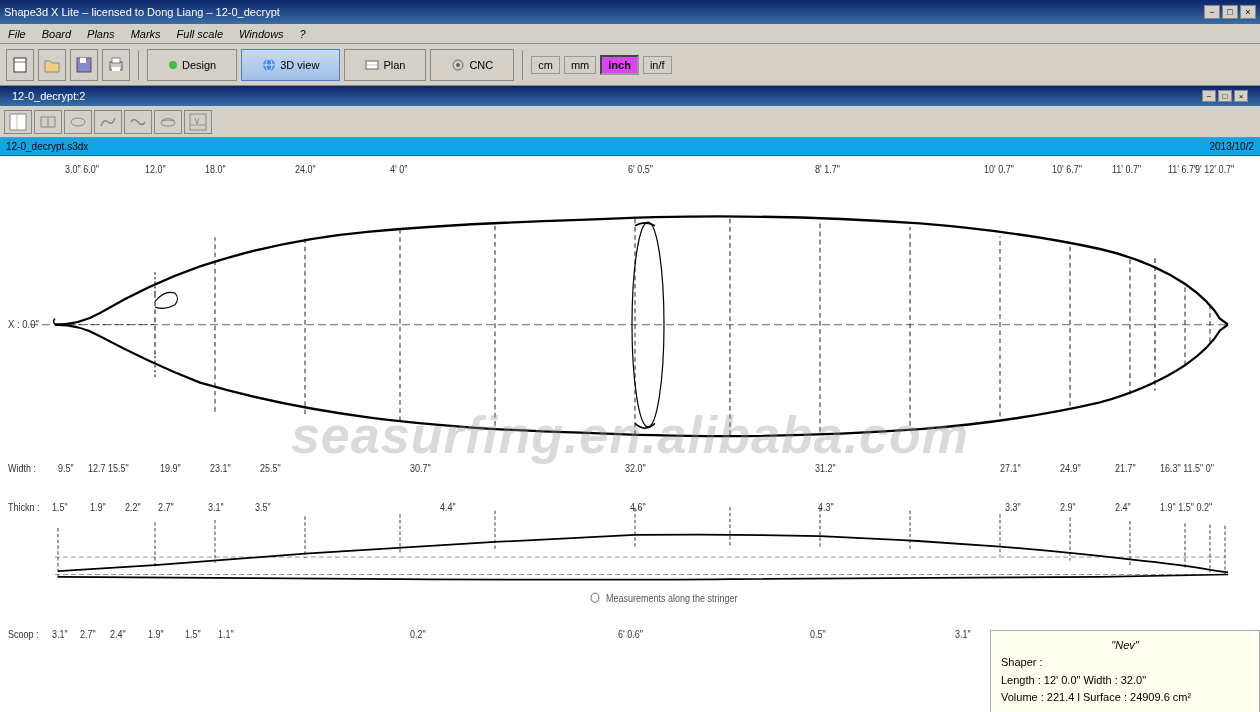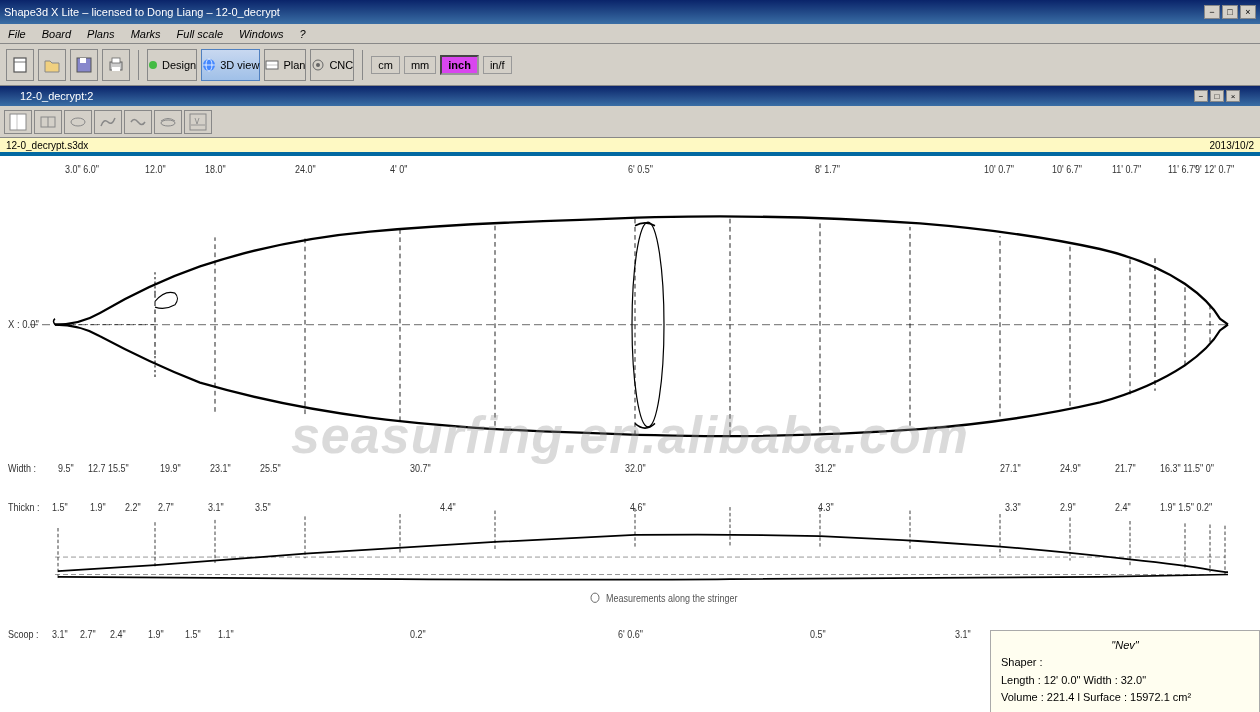--- a/index.html
+++ b/index.html
@@ -43,21 +43,21 @@
       display: flex;
       align-items: center;
       padding: 0 6px;
       gap: 4px;
       border-bottom: 1px solid #888;
     }
     .toolbar-btn {
       background: #d4d0c8;
       border: 1px solid #888;
       height: 32px;
-      padding: 0 0;
+      padding: 0 20px;
       display: flex;
       align-items: center;
       gap: 4px;
       cursor: pointer;
       font-size: 11px;
     }
     .toolbar-btn.active {
       background: linear-gradient(to bottom, #c8d8f0, #a0c0e8);
       border: 1px solid #5080c0;
     }
@@ -72,21 +72,21 @@
     .unit-btn.active { background: #d946ef; border: 2px inset #999; font-weight: bold; }
 
     
     #doc-tab {
       background: linear-gradient(to bottom, #0a246a, #3a6ea5);
       color: white;
       height: 20px;
       display: flex;
       align-items: center;
       justify-content: space-between;
-      padding: 0 20px;
+      padding: 0 12px;
       font-size: 11px;
     }
     #doc-tab-buttons { display: flex; gap: 2px; }
     #doc-tab-buttons span {
       width: 14px; height: 12px; background: #d4d0c8; border: 1px solid #888;
       display: flex; align-items: center; justify-content: center; font-size: 8px; color: black; cursor: pointer;
     }
 
     
     #sub-toolbar {
@@ -106,28 +106,28 @@
       cursor: pointer; font-size: 10px;
     }
 
     
     #canvas-area {
       background: white;
       position: relative;
       overflow: hidden;
     }
     #canvas-header {
-      background: #fef9c3;
+      background: #0ea5e9;
       height: 18px;
       display: flex;
       align-items: center;
       justify-content: space-between;
       padding: 0 6px;
       font-size: 10px;
-      border-bottom: 4px solid #0369a1;
+      border-bottom: 1px solid #0369a1;
     }
 
     
     #board-svg {
       position: absolute;
       top: 0; left: 0;
       width: 100%; height: 100%;
     }
 
     
@@ -464,16 +464,16 @@
     <text x="992" y="415" font-size="9" fill="#333">3.9"</text>
     <text x="1032" y="415" font-size="9" fill="#333">4.5" 5.6" 5.4"</text>
   </svg>
 
   <div id="watermark">seasurfing.en.alibaba.com</div>
 
   <div id="info-panel">
     <div style="text-align:center;font-style:italic;">"<span>Nev</span>"</div>
     <div><span>Shaper :</span></div>
     <div>Length : 12' 0.0" Width : 32.0"</div>
-    <div>Volume : 221.4 l  Surface : 15972.1 cm²</div>
+    <div>Volume : 221.4 l  Surface : 24909.6 cm²</div>
   </div>
 
 </div>
 
 </body></html>

